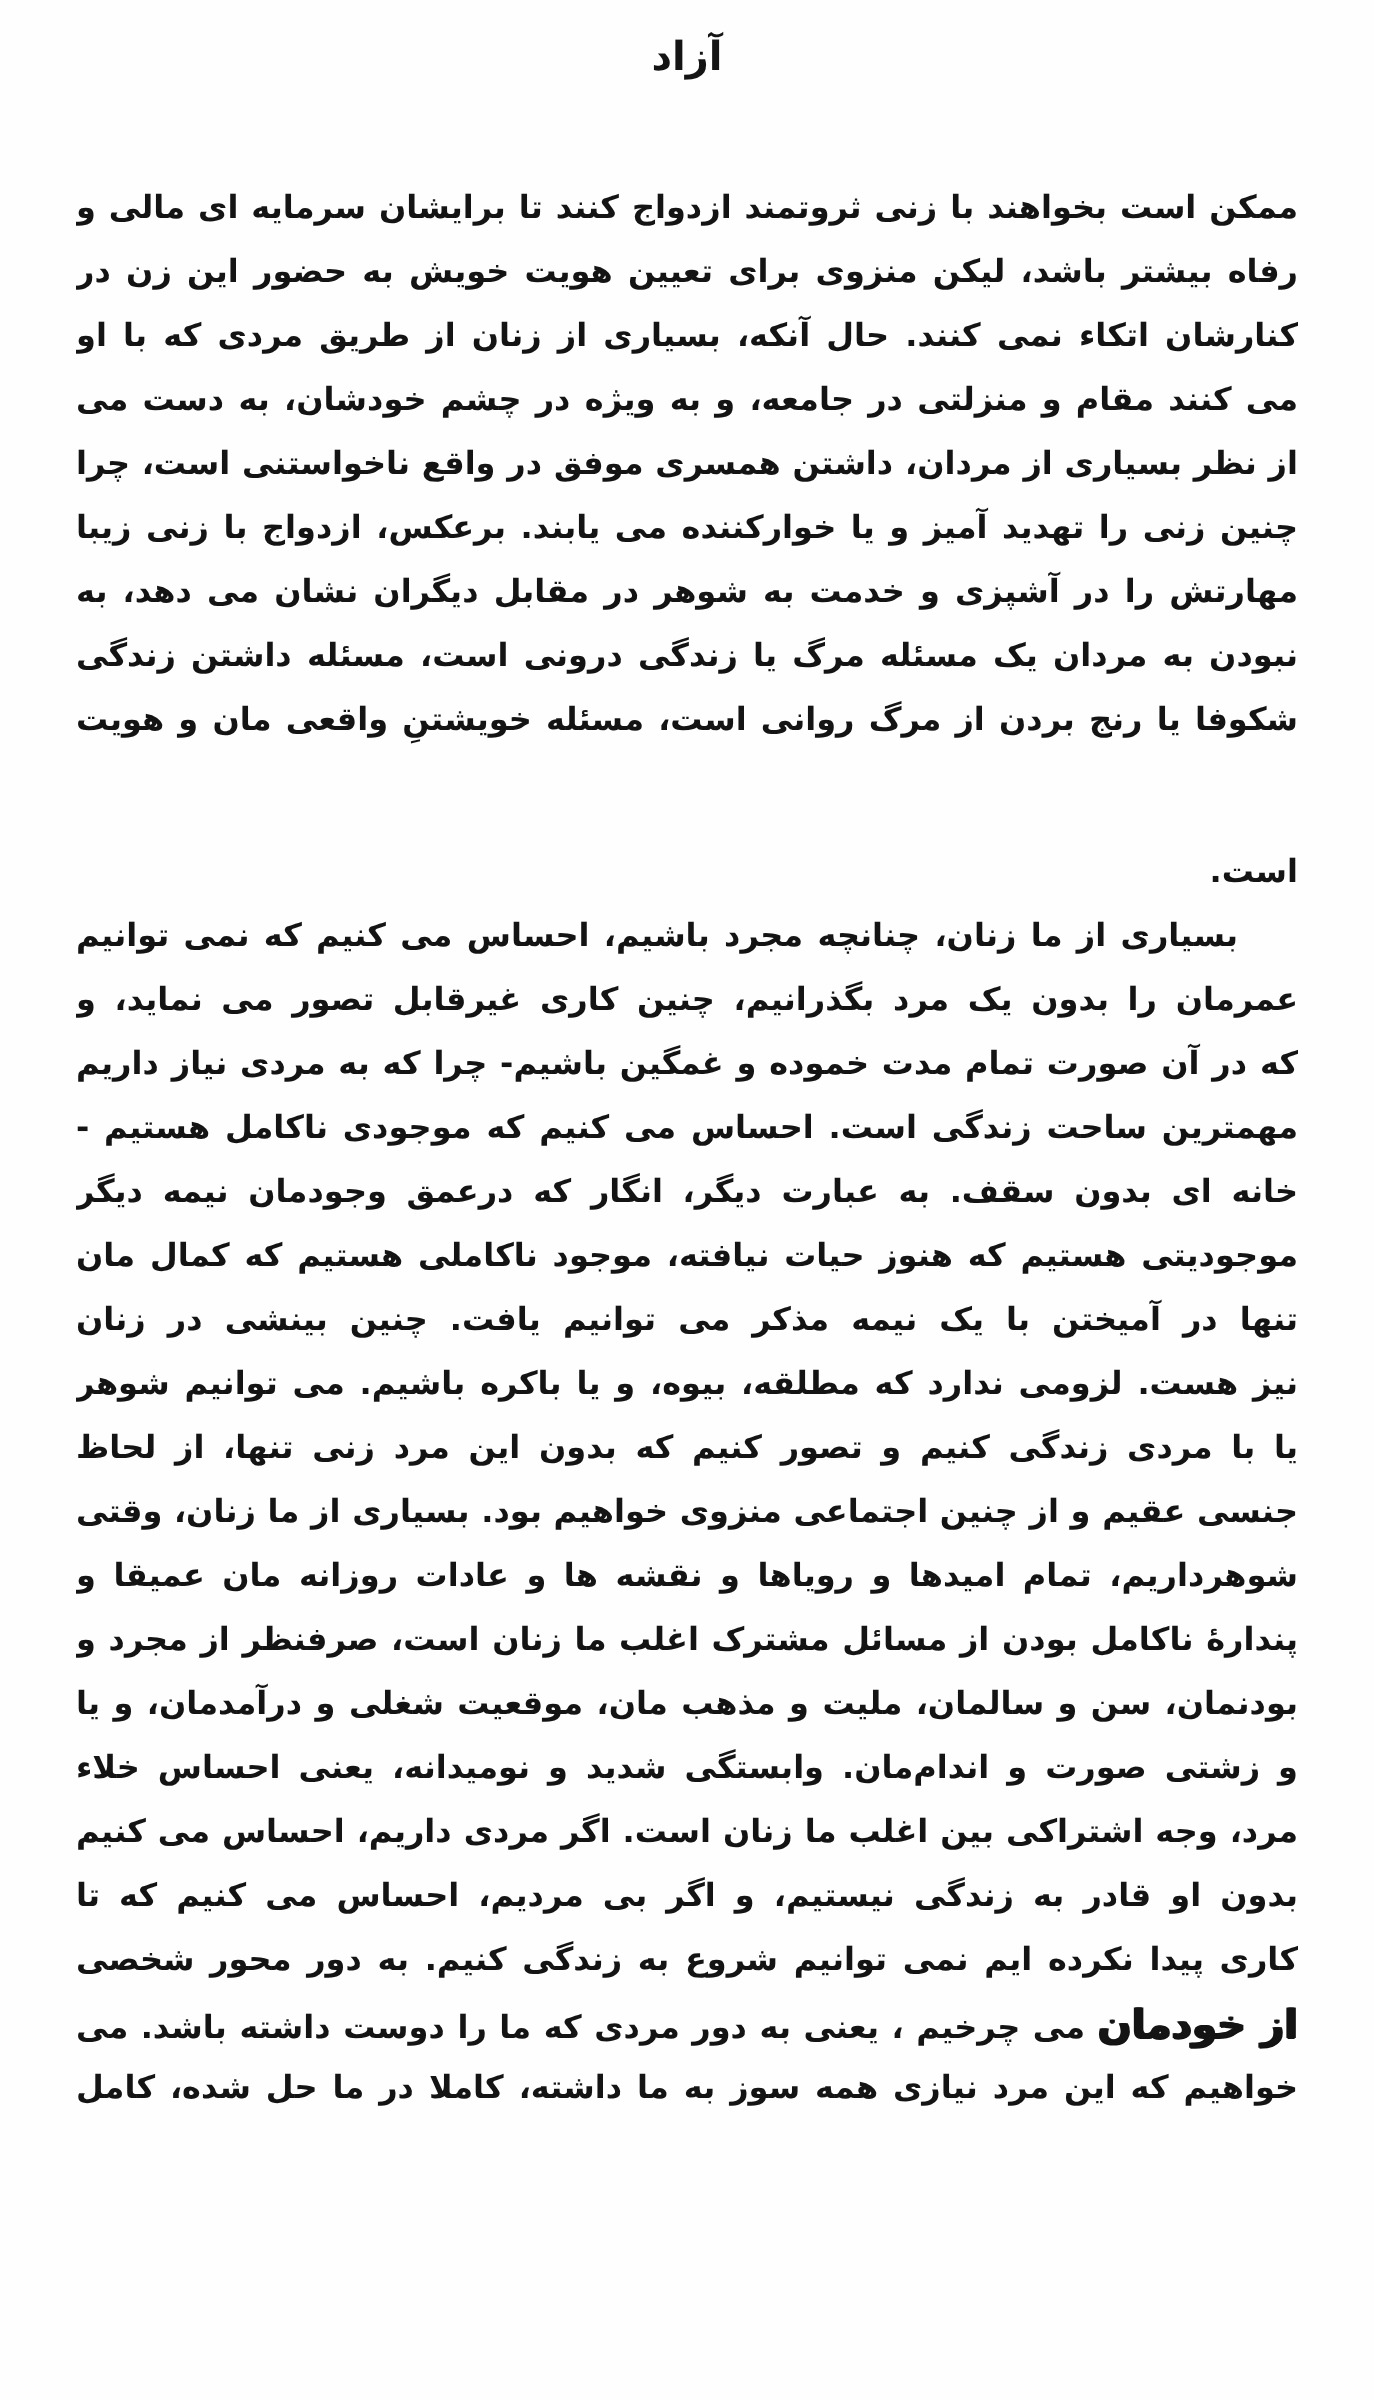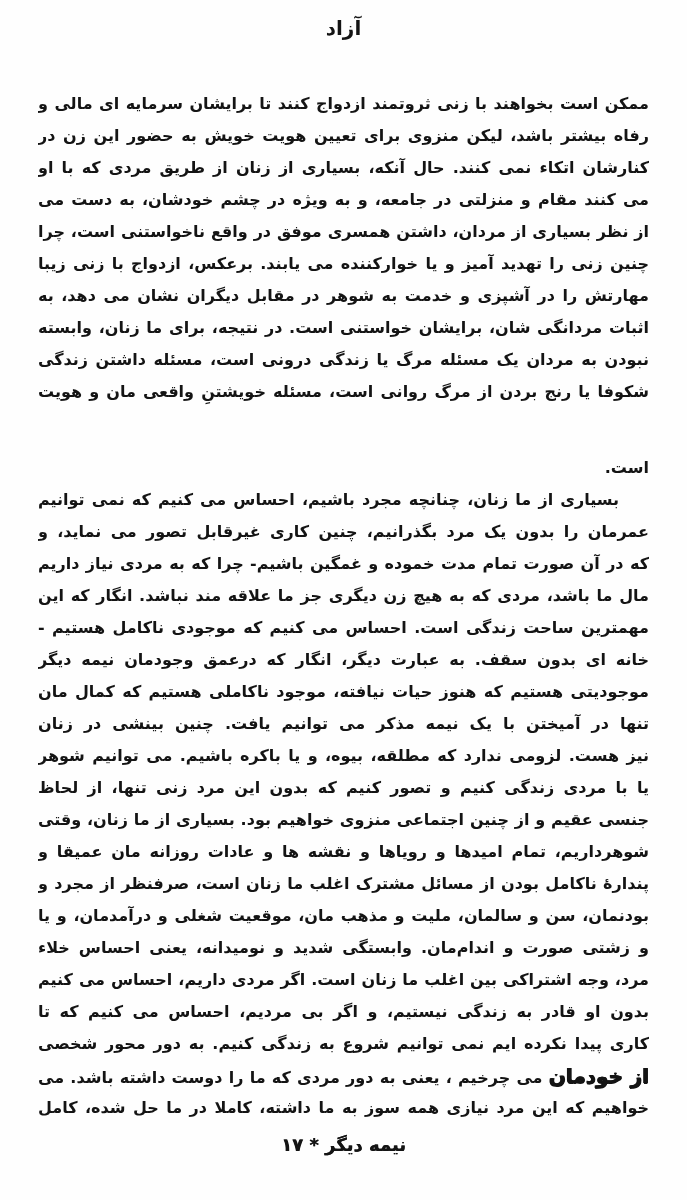--- a/index.html
+++ b/index.html
@@ -52,29 +52,27 @@
 
   <div class="body-text">
 
     <div class="line">ممکن است بخواهند با زنی ثروتمند ازدواج کنند تا برایشان سرمایه ای مالی و یا منبع</div>
     <div class="line">رفاه بیشتر باشد، لیکن منزوی برای تعیین هویت خویش به حضور این زن در</div>
     <div class="line">کنارشان اتکاء نمی کنند.  حال آنکه، بسیاری از زنان از طریق مردی که با او ازدواج</div>
     <div class="line">می کنند مقام و منزلتی در جامعه، و به ویژه در چشم خودشان، به دست می آورند.</div>
     <div class="line">از نظر بسیاری از مردان، داشتن همسری موفق در واقع ناخواستنی است، چرا که</div>
     <div class="line">چنین زنی را تهدید آمیز و یا خوارکننده می یابند. برعکس، ازدواج با زنی زیبا که</div>
     <div class="line">مهارتش را در آشپزی و خدمت به شوهر در مقابل دیگران نشان می دهد، به سبب</div>
-    <div class="line">اثبات مردانگی شان، برایشان خواستنی است.  در نتیجه، برای ما زنان، وابسته</div>
     <div class="line">نبودن به مردان یک مسئله مرگ یا زندگی درونی است، مسئله داشتن زندگی ای</div>
     <div class="line">شکوفا یا رنج بردن از مرگ روانی است، مسئله خویشتنِ واقعی مان و هویت مان</div>
     <div class="line para-end">است.</div>
 
     <div class="line para-start">بسیاری از ما زنان، چنانچه مجرد باشیم، احساس می کنیم که نمی توانیم تمام</div>
     <div class="line">عمرمان را بدون یک مرد بگذرانیم، چنین کاری غیرقابل تصور می نماید، و نگرانیم</div>
     <div class="line">که در آن صورت تمام مدت خموده و غمگین باشیم- چرا که به مردی نیاز داریم که</div>
-    <div class="line">مال ما باشد، مردی که به هیچ زن دیگری جز ما علاقه مند نباشد. انگار که این</div>
     <div class="line">مهمترین ساحت زندگی است. احساس می کنیم که موجودی ناکامل هستیم - همانند</div>
     <div class="line">خانه ای بدون سقف. به عبارت دیگر، انگار که درعمق وجودمان نیمه دیگر</div>
     <div class="line">موجودیتی هستیم که هنوز حیات نیافته، موجود ناکاملی هستیم که کمال مان را</div>
     <div class="line">تنها در آمیختن با یک نیمه مذکر می توانیم یافت. چنین بینشی در زنان شوهردار</div>
     <div class="line">نیز هست. لزومی ندارد که مطلقه، بیوه، و یا باکره باشیم. می توانیم شوهر داشته،</div>
     <div class="line">یا با مردی زندگی کنیم و تصور کنیم که بدون این مرد زنی تنها، از لحاظ احساسی و</div>
     <div class="line">جنسی عقیم و از چنین اجتماعی منزوی خواهیم بود. بسیاری از ما زنان، وقتی</div>
     <div class="line">شوهرداریم، تمام امیدها و رویاها و نقشه ها و عادات روزانه مان عمیقا و شدیدا در</div>
     <div class="line">پندارهٔ ناکامل بودن از مسائل مشترک اغلب ما زنان است، صرفنظر از مجرد و متاهل</div>
     <div class="line">بودنمان، سن و سالمان، ملیت و مذهب مان، موقعیت شغلی و درآمدمان، و یا زیبایی</div>
@@ -82,15 +80,14 @@
     <div class="line">مرد، وجه اشتراکی بین اغلب ما زنان است. اگر مردی داریم، احساس می کنیم که</div>
     <div class="line">بدون او قادر به زندگی نیستیم، و اگر بی مردیم، احساس می کنیم که تا موقعی که</div>
 
     <div class="line"><span>کاری پیدا نکرده ایم نمی توانیم شروع به زندگی کنیم. به دور محور شخصی </span></div>
 
     <div class="line"><span class="emph">از خودمان</span><span> می چرخیم ، یعنی به دور مردی که ما را دوست داشته باشد. می</span></div>
 
     <div class="line">خواهیم که این مرد نیازی همه سوز به ما داشته، کاملا در ما حل شده، کامل مان</div>
   </div>
 
-  <div class="footer">نیمه دیگر * ۱۷</div>
 
 </div>
 
 </body></html>

